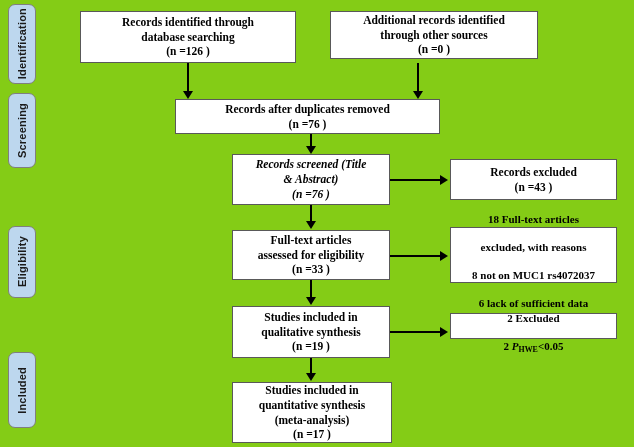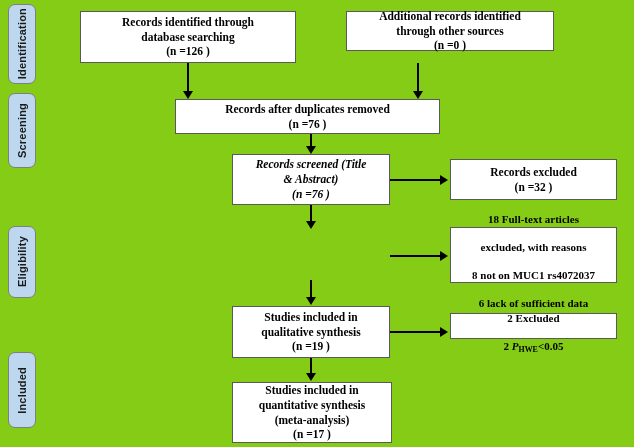--- a/index.html
+++ b/index.html
@@ -116,42 +116,47 @@
   <div class="stage-tab" style="left:8px; top:352px; width:28px; height:76px;">
     <span class="stage-label">Included</span>
   </div>
 
   <div class="flow-box" style="left:80px; top:11px; width:216px; height:52px;">
     <span class="box-text">Records identified through
 database searching
 (n =126   )</span>
   </div>
 
-  <div class="flow-box" style="left:346px; top:11px; width:208px; height:40px;">
+  <div class="flow-box" style="left:330px; top:11px; width:208px; height:48px;">
     <span class="box-text">Additional records identified
 through other sources
 (n =0   )</span>
   </div>
 
   <div class="flow-box" style="left:175px; top:99px; width:265px; height:35px;">
     <span class="box-text">Records after duplicates removed
 (n =76   )</span>
   </div>
 
   <div class="flow-box" style="left:232px; top:154px; width:158px; height:51px;font-style:italic;">
     <span class="box-text">Records screened (Title
 &amp; Abstract)
 (n =76   )</span>
   </div>
 
   <div class="flow-box" style="left:450px; top:159px; width:167px; height:41px;">
     <span class="box-text">Records excluded
-(n =32   )</span>
-  </div>
-
+(n =43   )</span>
+  </div>
+
+  <div class="flow-box" style="left:232px; top:230px; width:158px; height:50px;">
+    <span class="box-text">Full-text articles
+assessed for eligibility
+(n =33   )</span>
+  </div>
 
   <div class="flow-box" style="left:450px; top:227px; width:167px; height:56px;">
     <span class="box-text sm">
       <span>18 Full-text articles</span><br>
       <span>excluded, with reasons</span><br>
       <span>8 not on MUC1 rs4072037</span><br>
       <span>6 lack of sufficient data</span>
     </span>
   </div>
 

